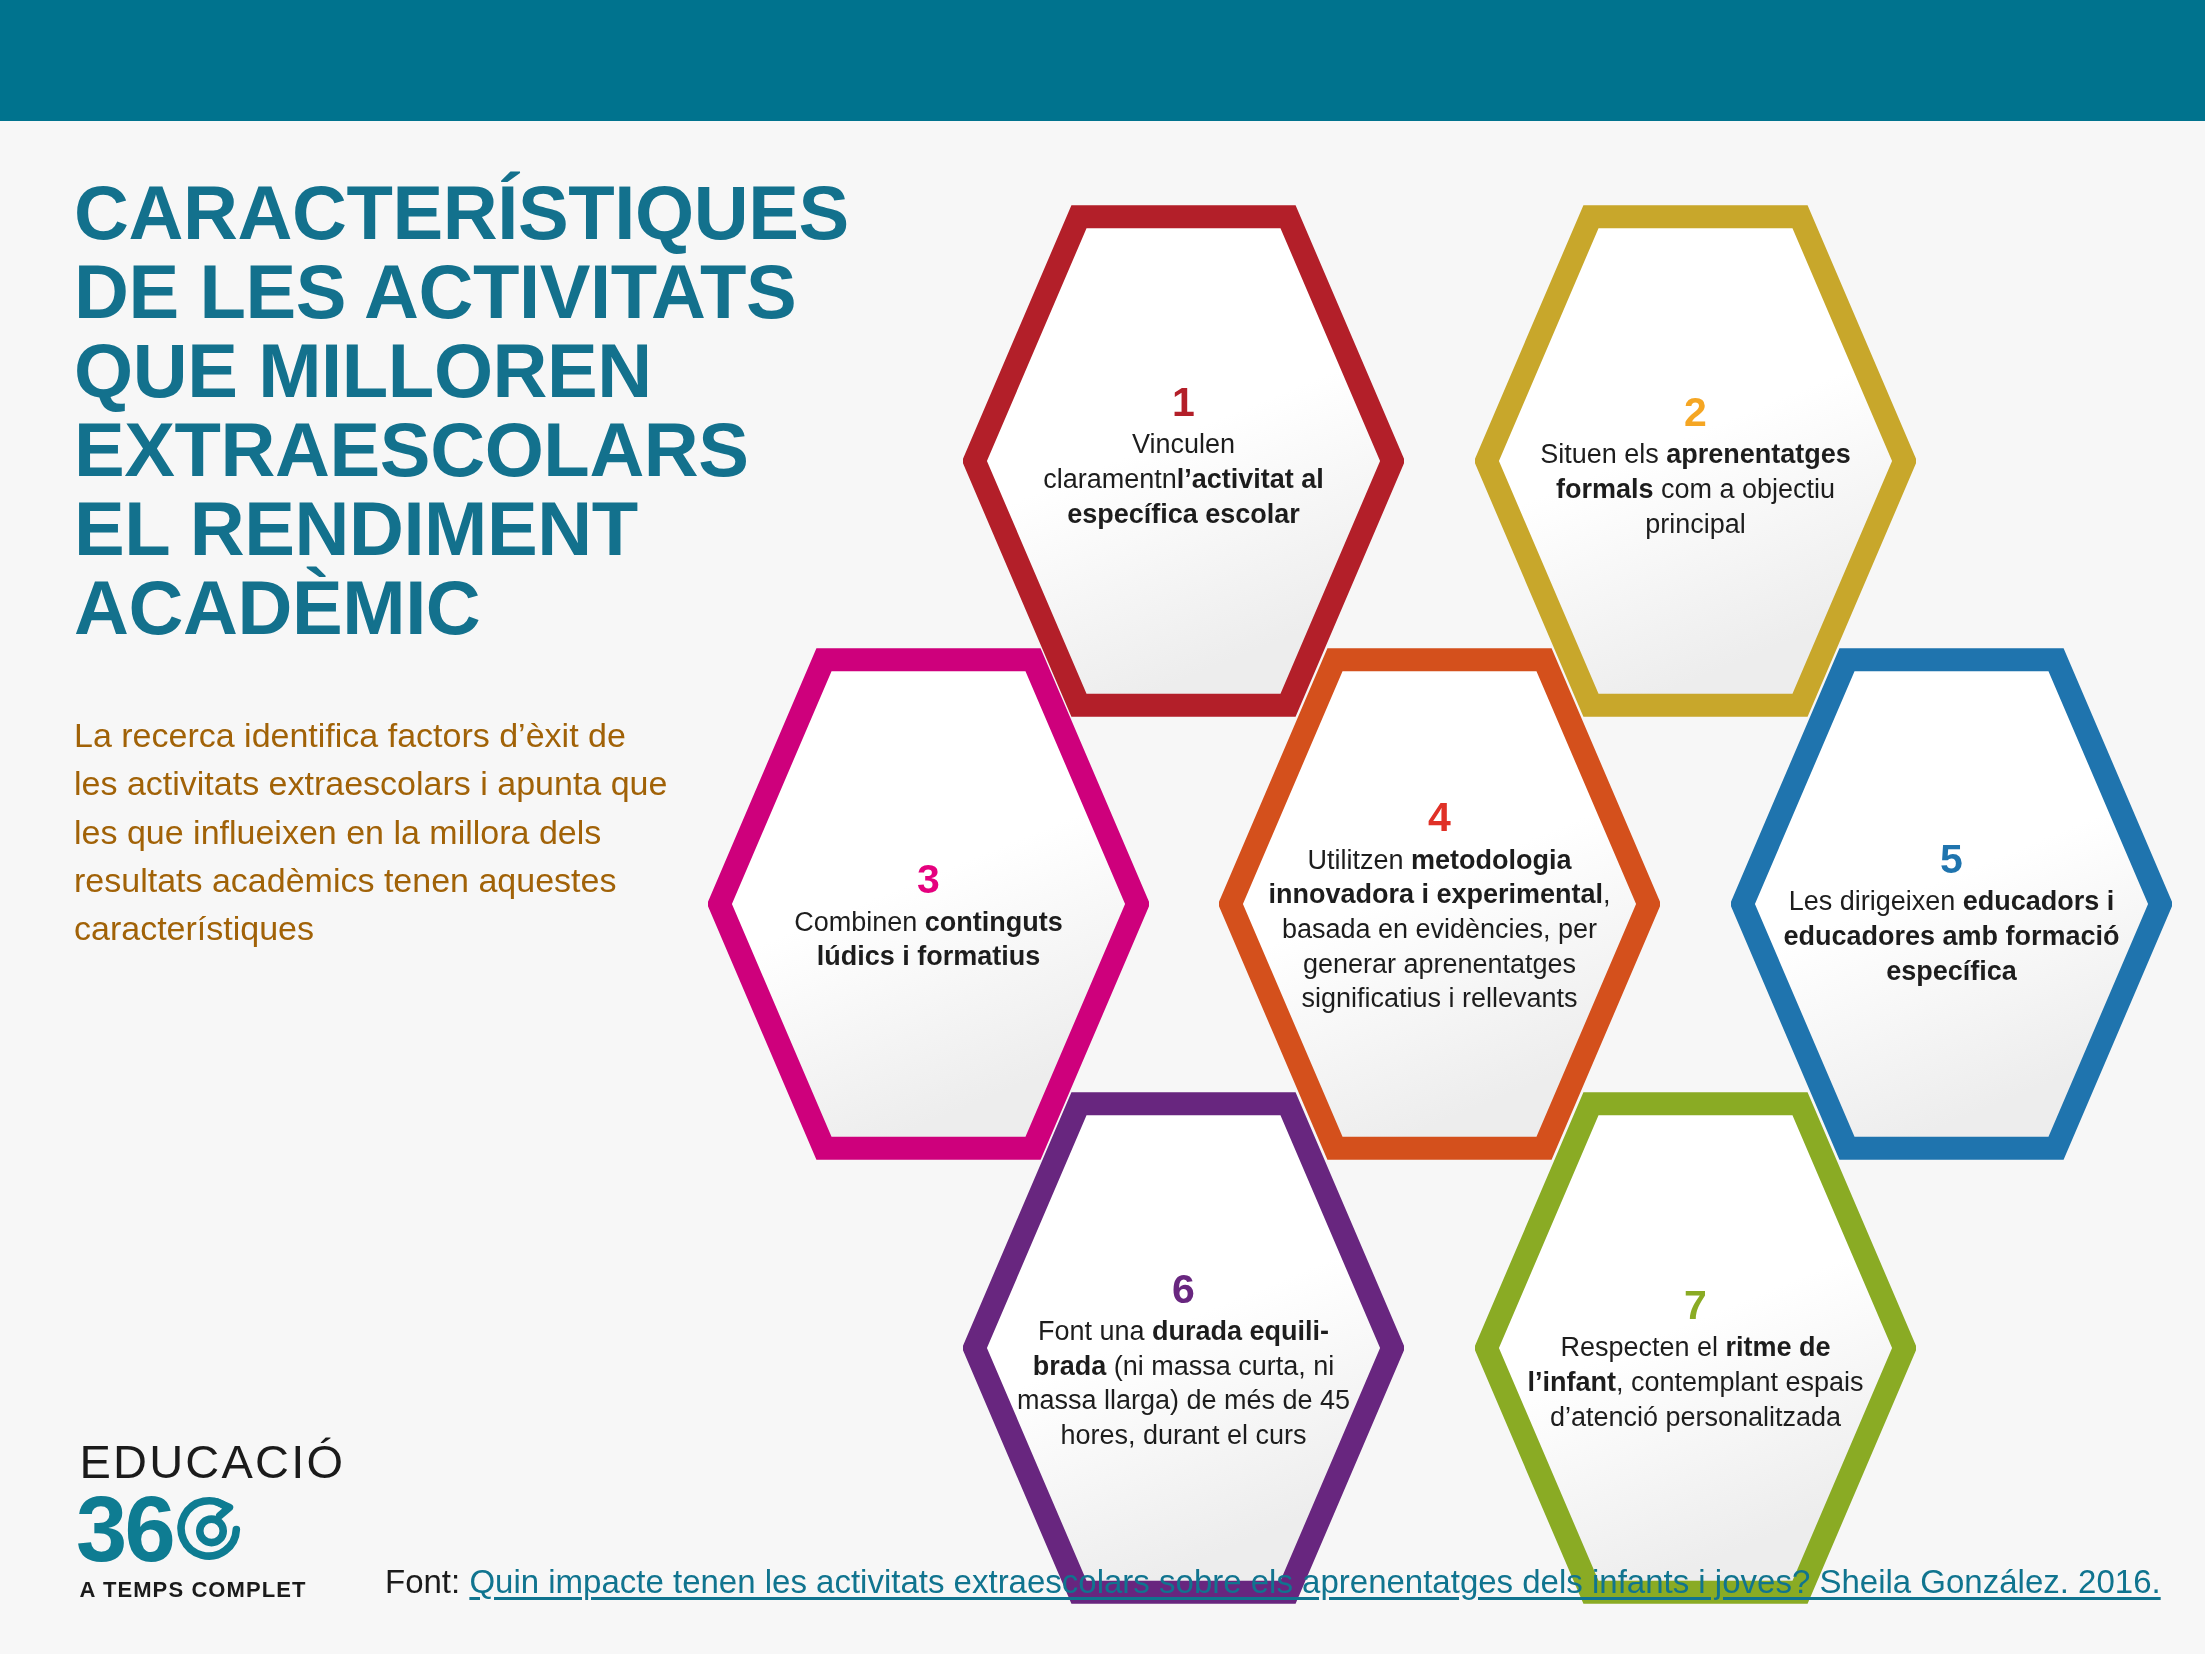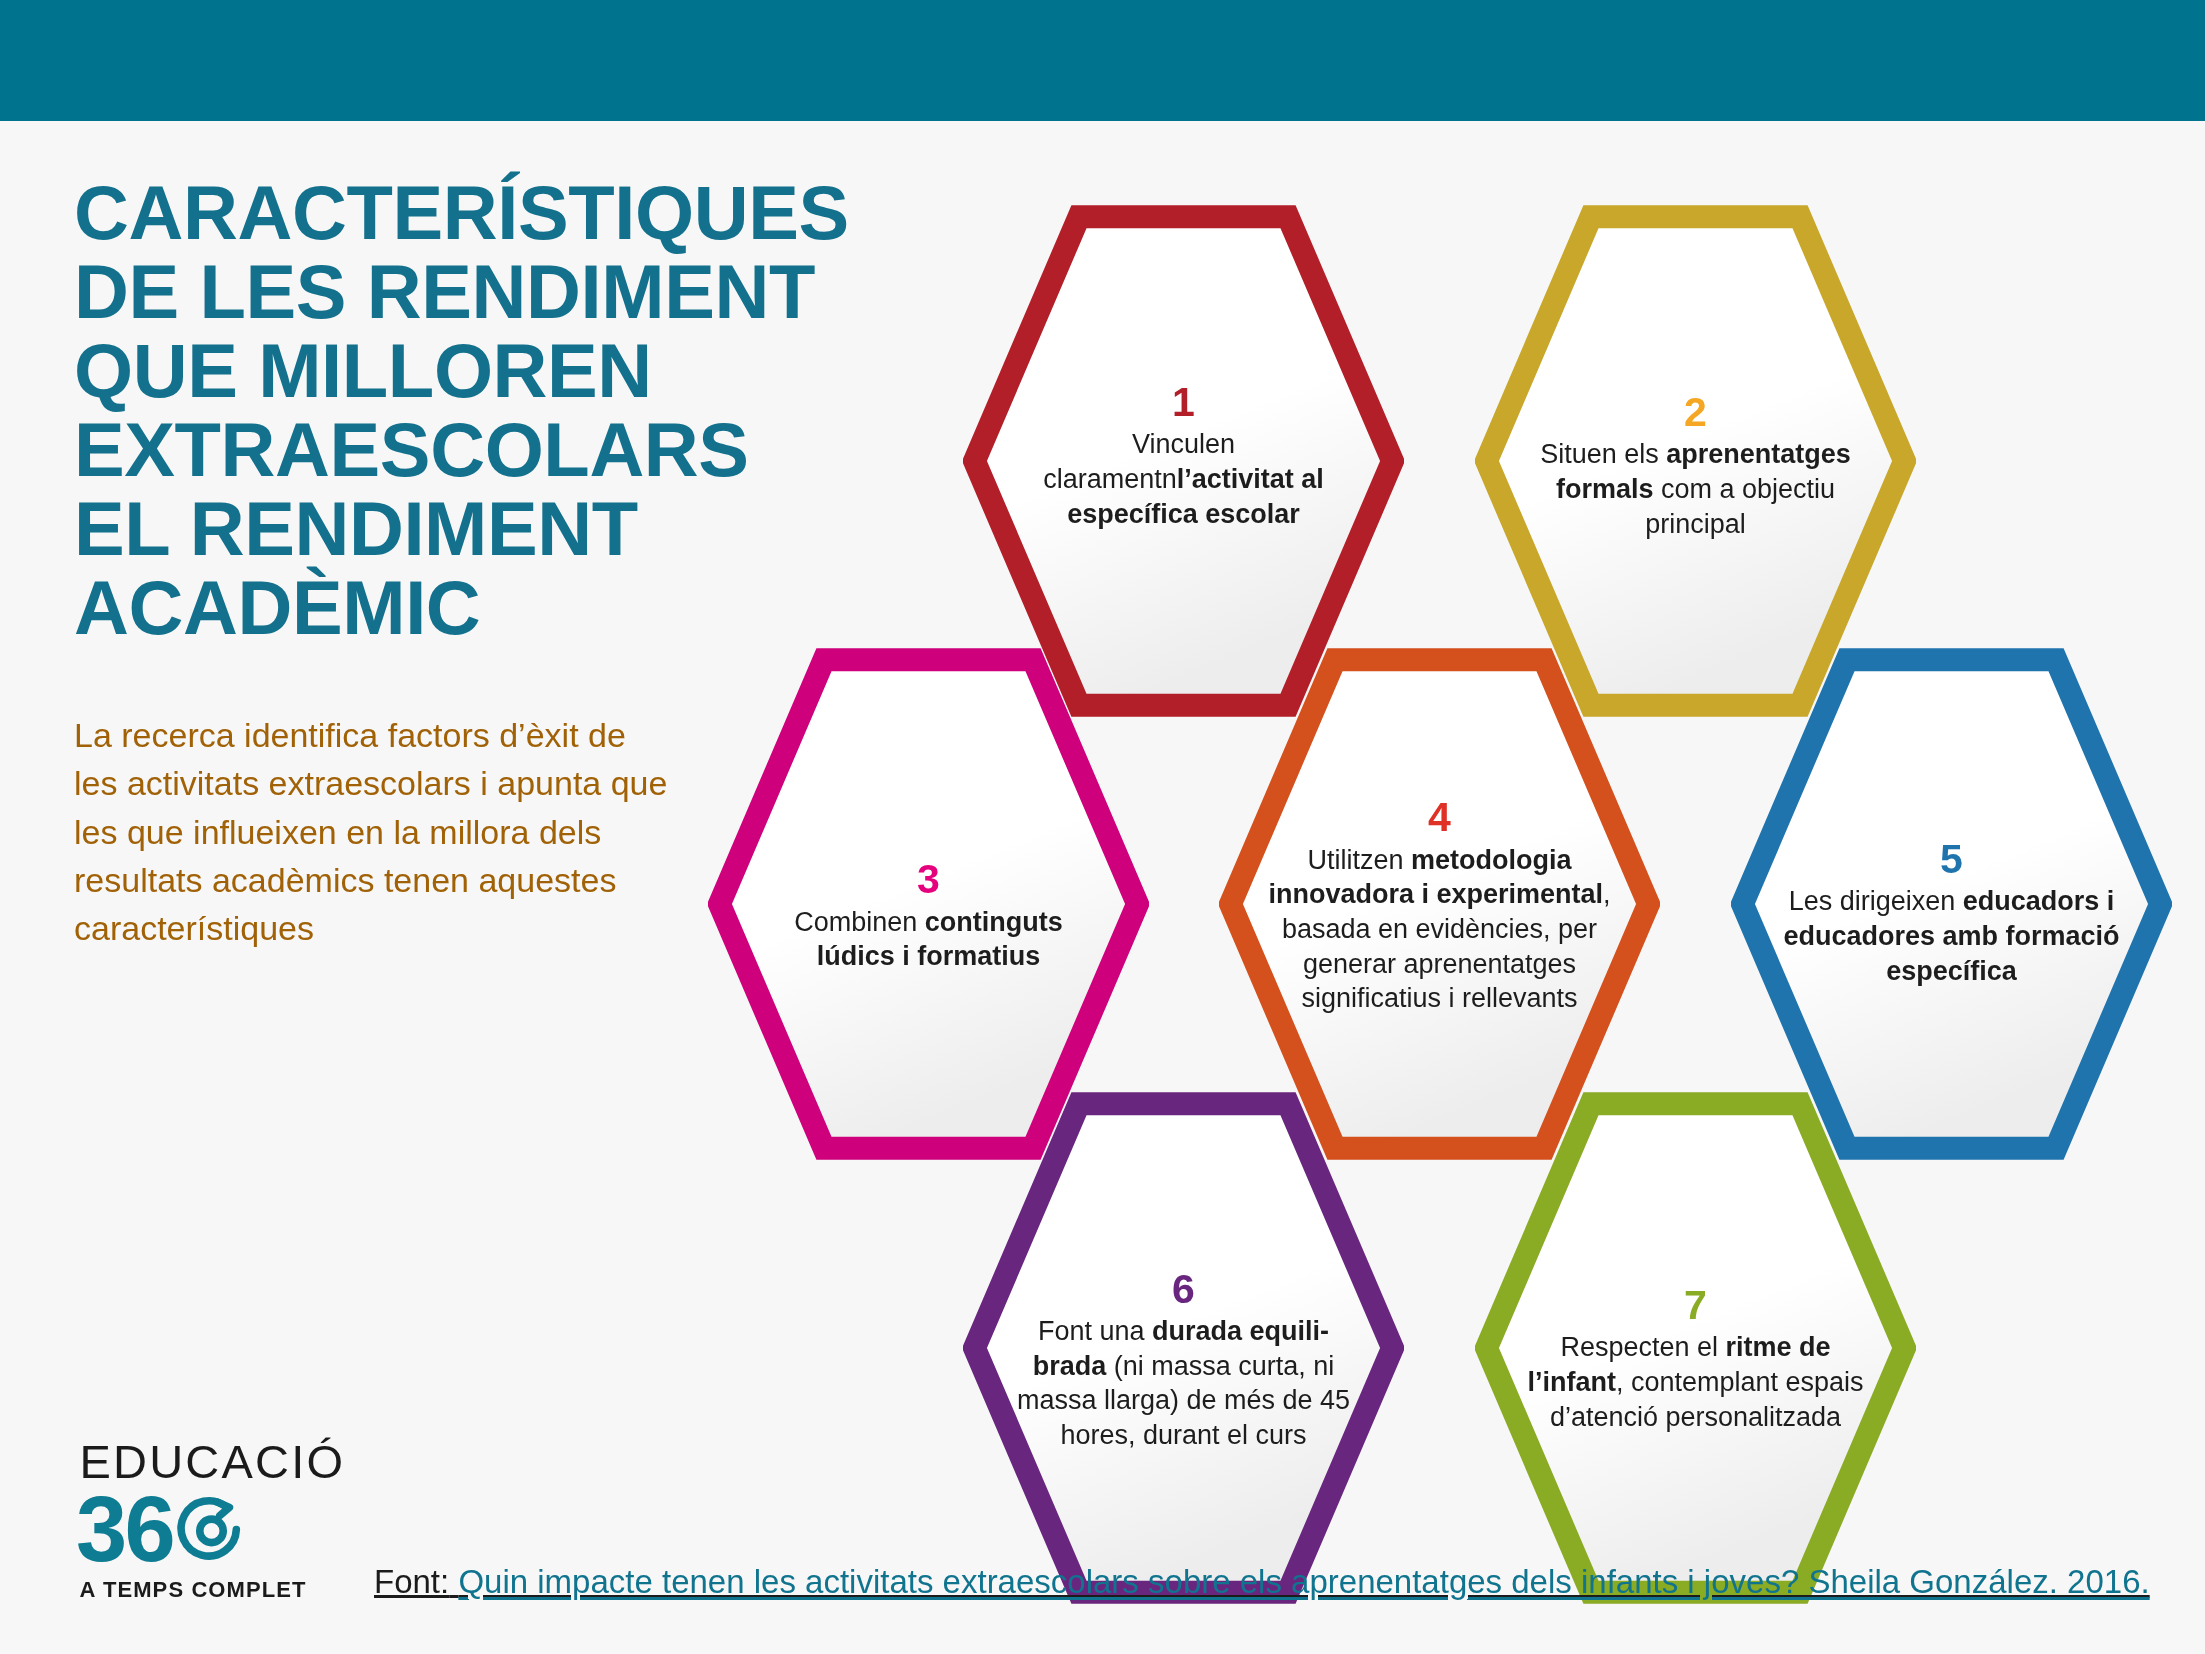--- a/index.html
+++ b/index.html
@@ -57,25 +57,24 @@
   #logo-circle {
     width:69px; height:69px; margin-left:3.5px; position:relative;
   }
   #logo-tagline {
     font-size:22px; font-weight:bold; letter-spacing:1.1px;
     color:#1b1b1b; margin-top:5.3px; padding-left:3.5px;
   }
 
   
   #footer {
-    position:absolute; left:374px; top:1563px;
+    position:absolute; left:385px; top:1563px;
     font-size:33px; color:#1b1b1b;
     font-stretch:condensed;
     white-space:nowrap;
-    text-decoration:underline;
   }
   #footer-link {
     color:#10748F; text-decoration:underline; text-underline-offset:4.4px;
   }
 
   
   #hex-grid { position:absolute; left:0; top:0; width:2206px; height:1654px; }
   .hex {
     position:absolute;
     width:441px; height:512px;
@@ -97,21 +96,21 @@
   .hex-text b { font-weight:bold; }
 </style>
 </head>
 <body>
 
 <div id="top-bar"></div>
 
 <div id="left-col">
   <h1 id="headline">
     <span class="hl">CARACTERÍSTIQUES</span>
-    <span class="hl">DE LES RENDIMENT</span>
+    <span class="hl">DE LES ACTIVITATS</span>
     <span class="hl">QUE MILLOREN</span>
     <span class="hl">EXTRAESCOLARS</span>
     <span class="hl">EL RENDIMENT</span>
     <span class="hl">ACADÈMIC</span>
   </h1>
   <p id="intro">La recerca identifica factors d’èxit de les activitats extraescolars i apunta que les que influeixen en la millora dels resultats acadèmics tenen aquestes característiques</p>
 </div>
 
 <div id="hex-grid">
     <div class="hex" style="left: 963px; top: 205px;">

